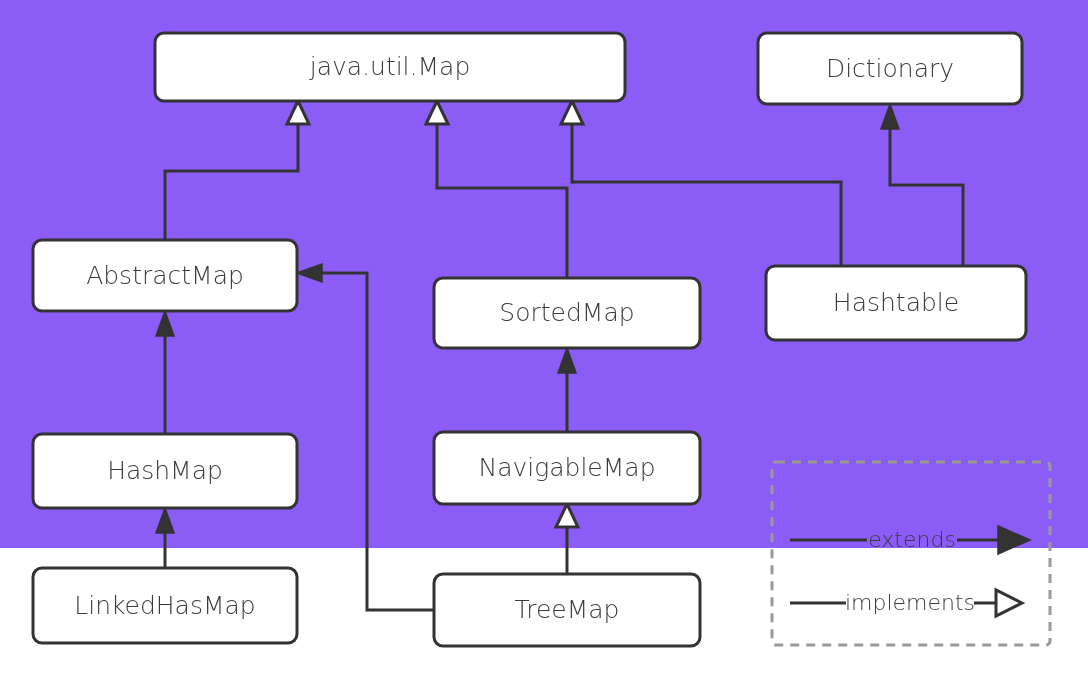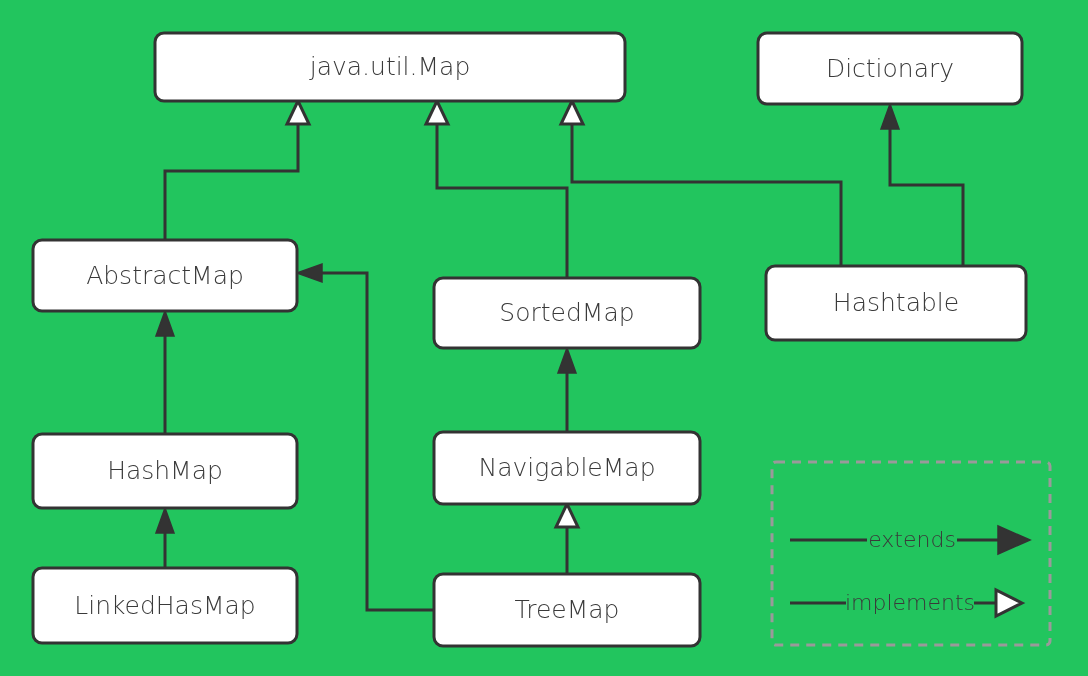--- a/index.html
+++ b/index.html
@@ -9,22 +9,22 @@
   }
   body {
     width: 1088px;
     height: 676px;
     overflow: hidden;
     font-family: "DejaVu Sans", "Liberation Sans", sans-serif;
   }
   #diagram-root {
     position: relative;
     width: 1088px;
-    height: 676px;
-    background: #22c55e;
+    height: 548px;
+    background: #8b5cf6;
   }
   svg#uml-canvas {
     position: absolute;
     left: 0;
     top: 0;
     width: 1088px;
     height: 676px;
     display: block;
   }
   .class-box-rect {

